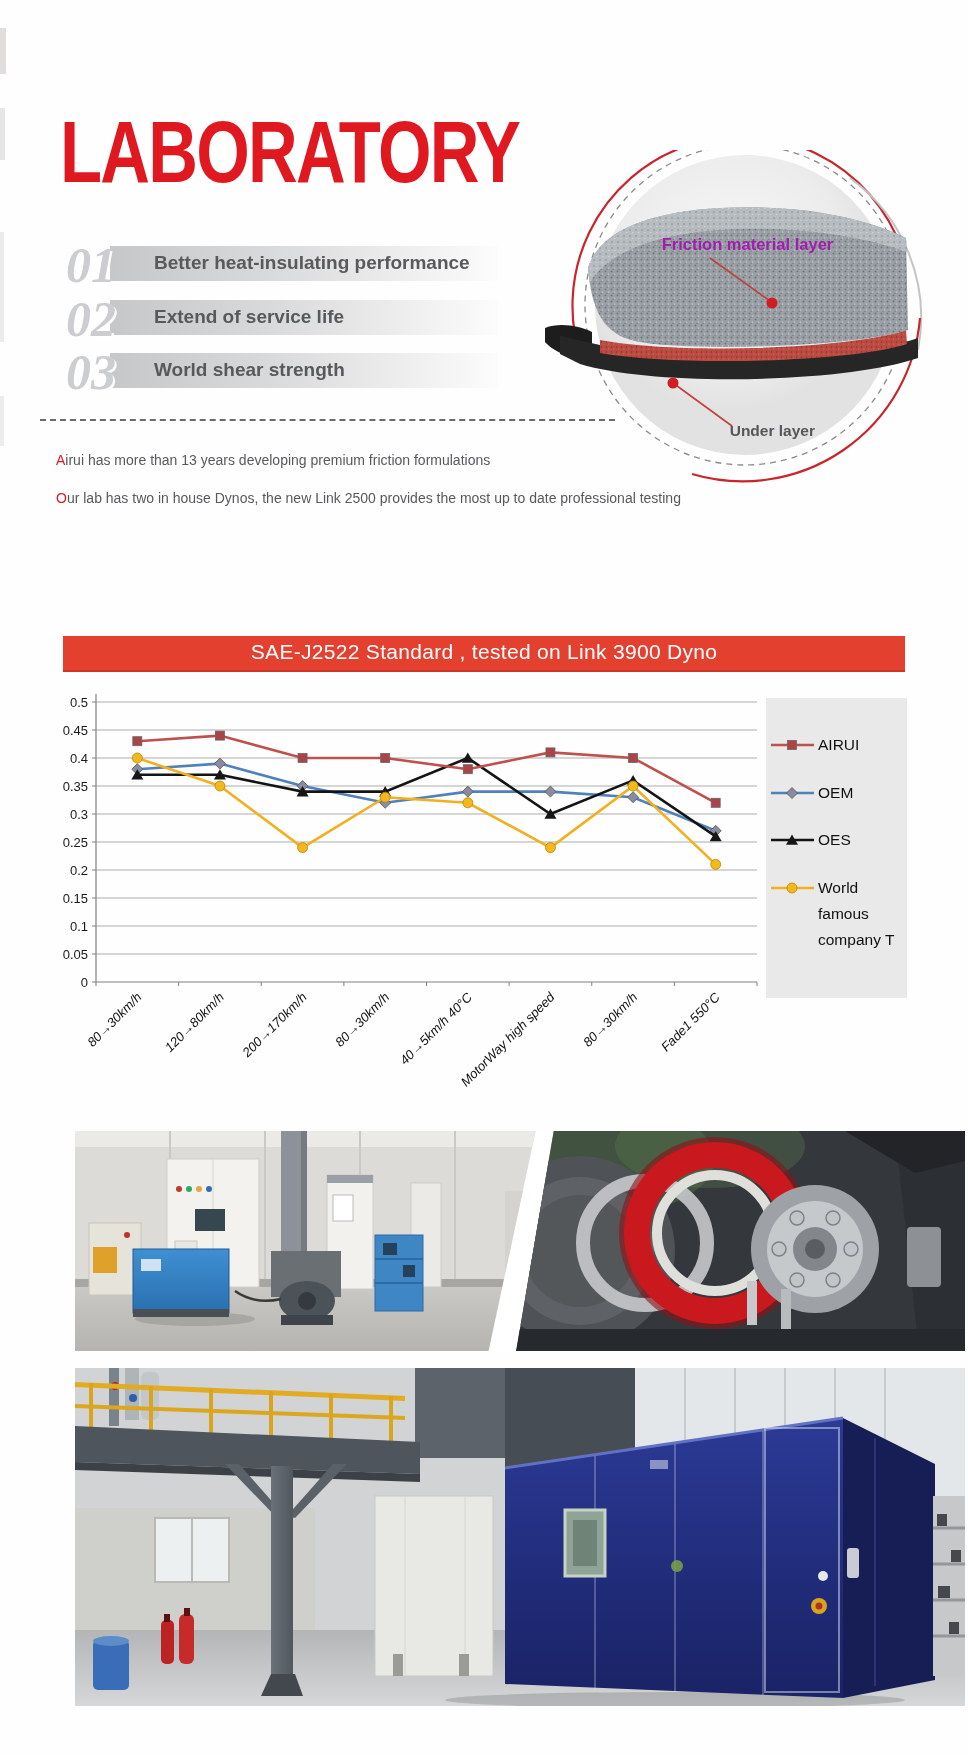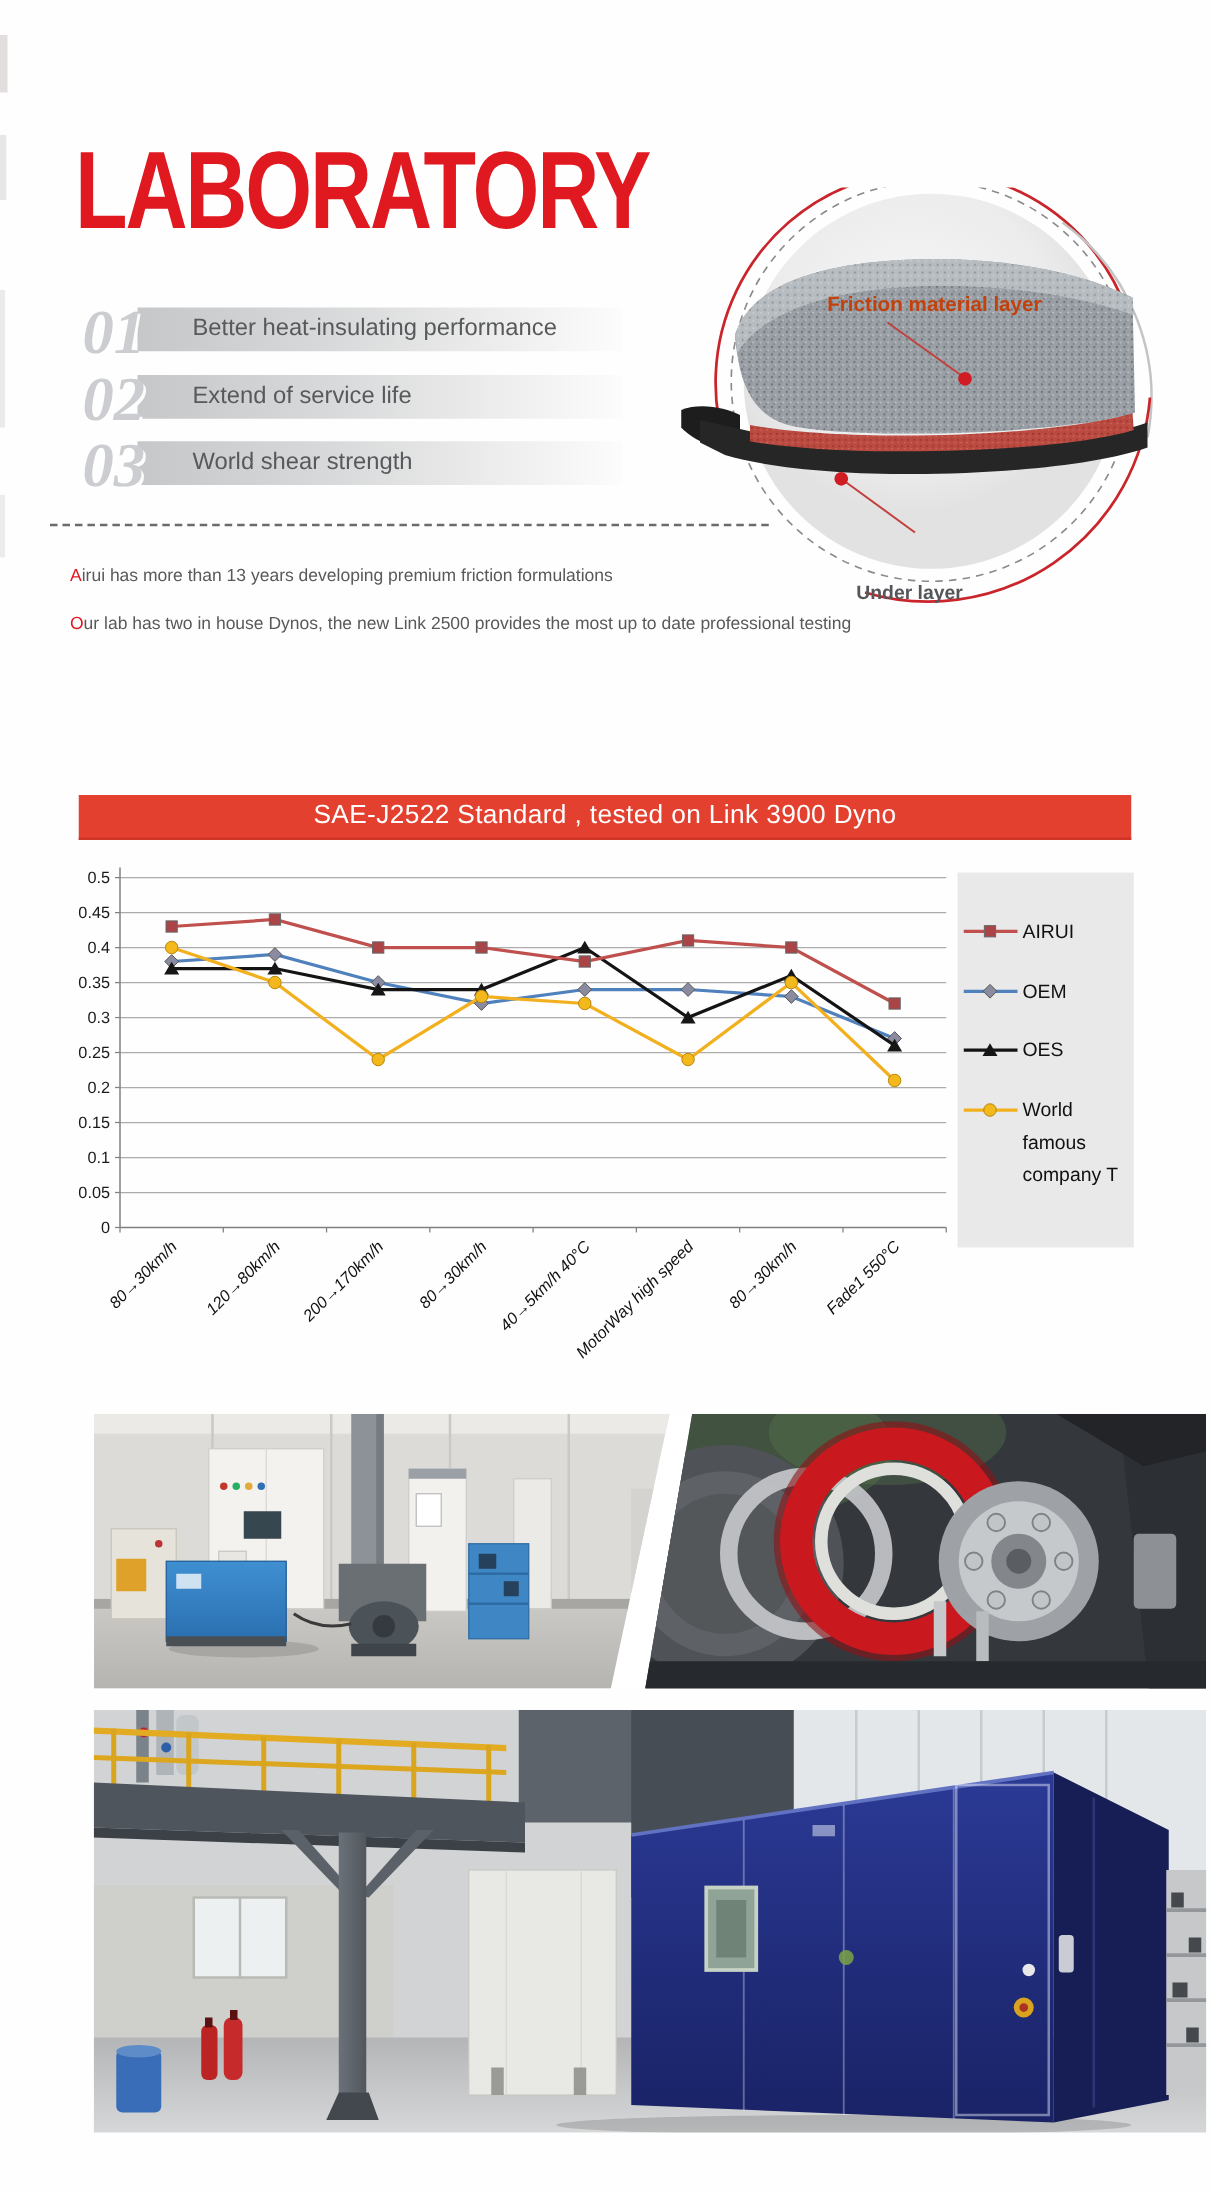--- a/index.html
+++ b/index.html
@@ -14,21 +14,21 @@
   .title{position:absolute;left:60px;top:102px;font-size:80px;font-weight:800;
     color:var(--accent-red);letter-spacing:-2px;white-space:nowrap;
     transform:scale(.86,1.10);transform-origin:left top;}
 
   
   .feat{position:absolute;left:110px;width:388px;height:35px;
     background:linear-gradient(90deg,#c6c7c9 0%,#d8d9da 40%,#efefef 78%,#fcfcfc 100%);text-align:center;}
   .feat .num{position:absolute;left:-44px;top:-10px;font-family:"Liberation Serif",serif;
     font-size:50px;font-style:italic;font-weight:bold;color:var(--number-gray);
     text-shadow:2px 2px 0 rgba(255,255,255,.95);}
-  .feat .lbl{position:absolute;left:44px;top:6px;font-size:19px;font-weight:normal;color:var(--text-gray);}
+  .feat .lbl{position:absolute;left:44px;top:6px;font-size:19px;font-weight:bold;color:var(--text-gray);}
 
   
   .dash-sep{position:absolute;left:40px;top:419px;width:575px;border-top:2px dashed #6b6b6b;}
 
   
   .paras{position:absolute;left:56px;top:450px;width:788px;font-size:14px;
     color:var(--text-gray);line-height:20px;}
   .paras p{margin:0 0 18px 0;}
   .paras .lead{color:var(--accent-red);}
 
@@ -37,23 +37,23 @@
     background:var(--banner-red);color:#fff;text-align:center;font-size:21px;
     line-height:31px;letter-spacing:.3px;border-bottom:2px solid #cf3526;}
 
   
   .chart-wrap{position:absolute;left:60px;top:688px;width:850px;height:400px;}
   #chart-svg text{font-family:"Liberation Sans",sans-serif}
 
   
   .diagram{position:absolute;left:520px;top:150px;width:448px;height:340px;}
   .diagram .toplabel{position:absolute;left:110px;top:85px;width:235px;text-align:center;
-    font-size:16.5px;font-weight:bold;color:#c2410c;}
-  .diagram .bottomlabel{position:absolute;left:165px;top:272px;width:130px;text-align:left;
-    font-size:15.5px;font-weight:bold;color:#55565a;margin-top:44px;}
+    font-size:16.5px;font-weight:bold;color:#a21caf;}
+  .diagram .bottomlabel{position:absolute;left:165px;top:272px;width:130px;text-align:right;
+    font-size:15.5px;font-weight:bold;color:#55565a;}
 
   
   .photo-strip{position:absolute;left:75px;top:1131px;width:890px;height:220px;background:#fff;}
   .photo-strip svg{position:absolute;top:0;height:220px;}
   #photo-lab{left:0;width:470px;clip-path:polygon(0 0,98% 0,88% 100%,0 100%);}
   #photo-disc{left:420px;width:470px;clip-path:polygon(12.5% 0,100% 0,100% 100%,4.5% 100%);}
   .photo-wide{position:absolute;left:75px;top:1368px;width:890px;height:338px;}
 
   
   .artifact{position:absolute;left:0;}

